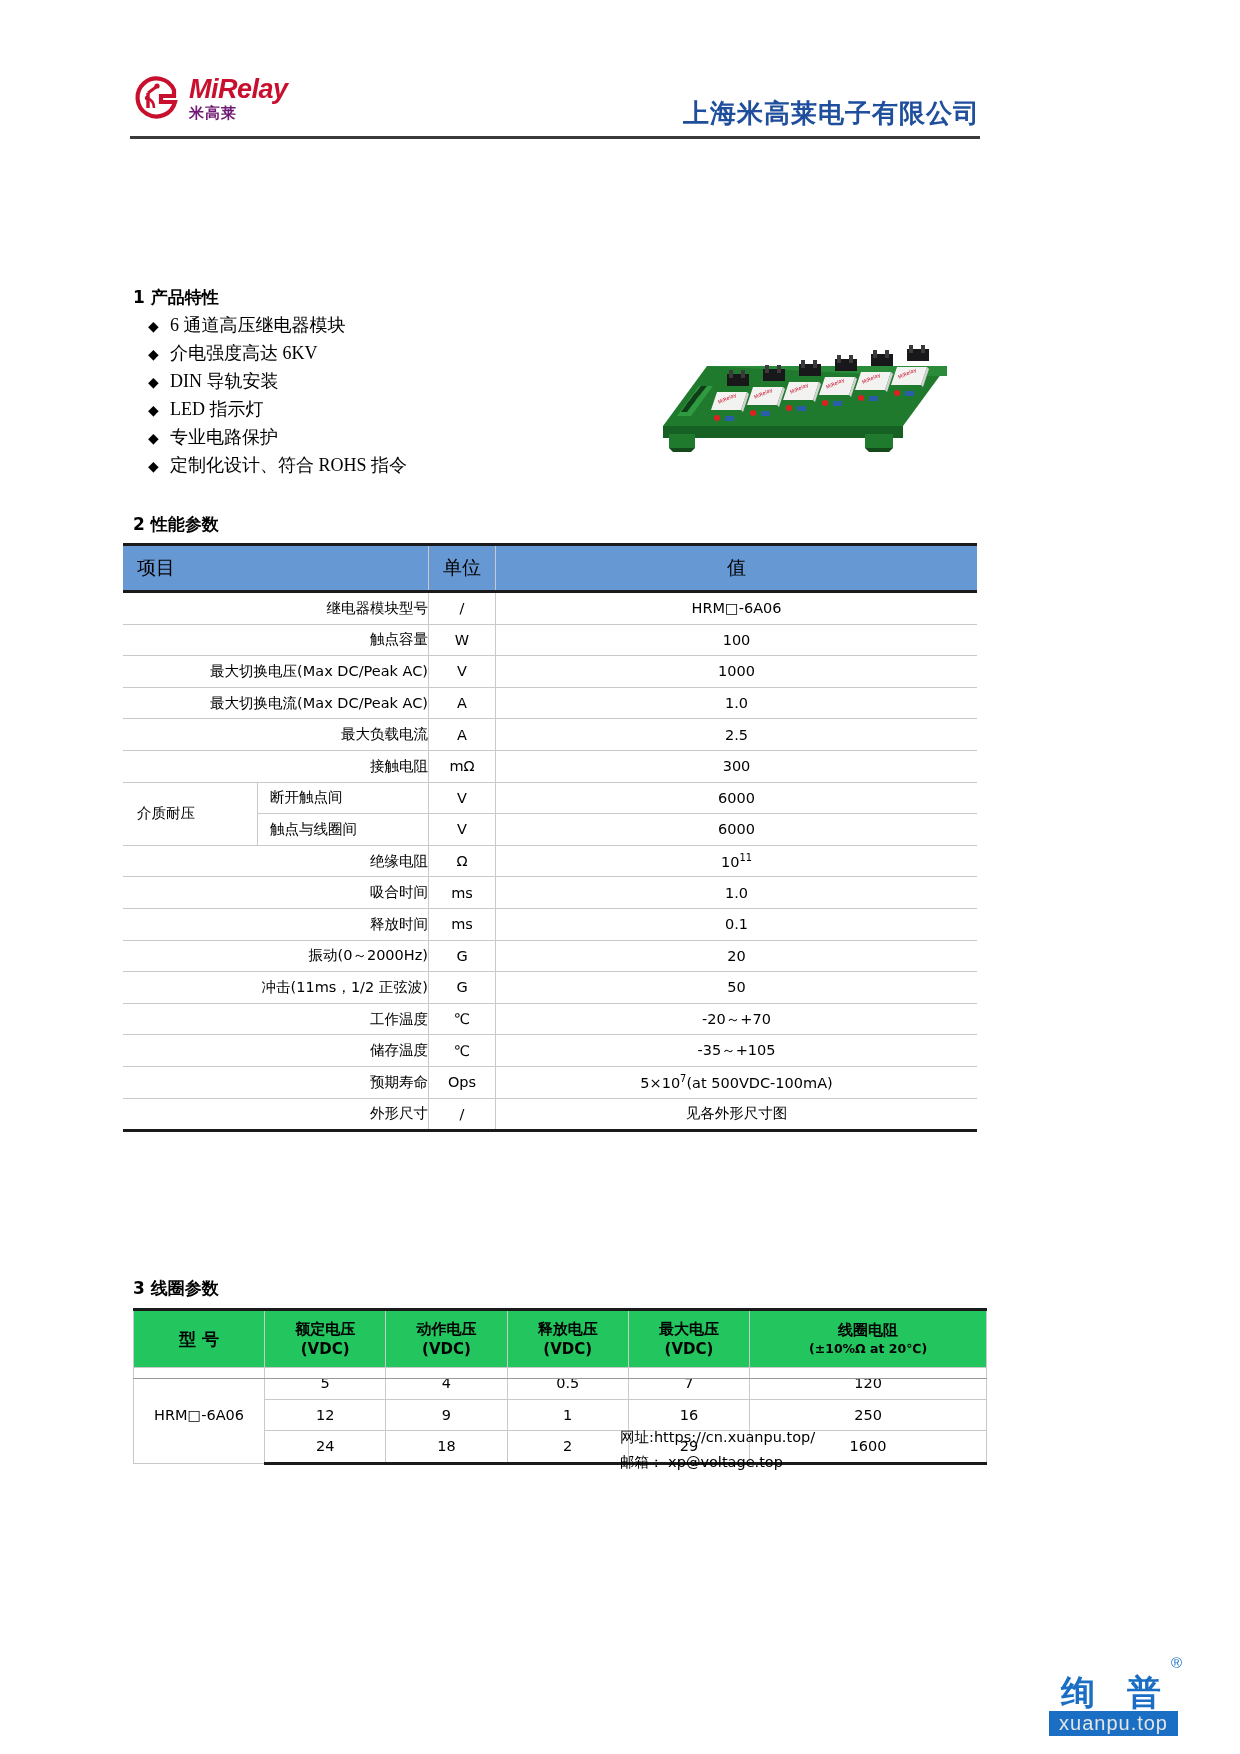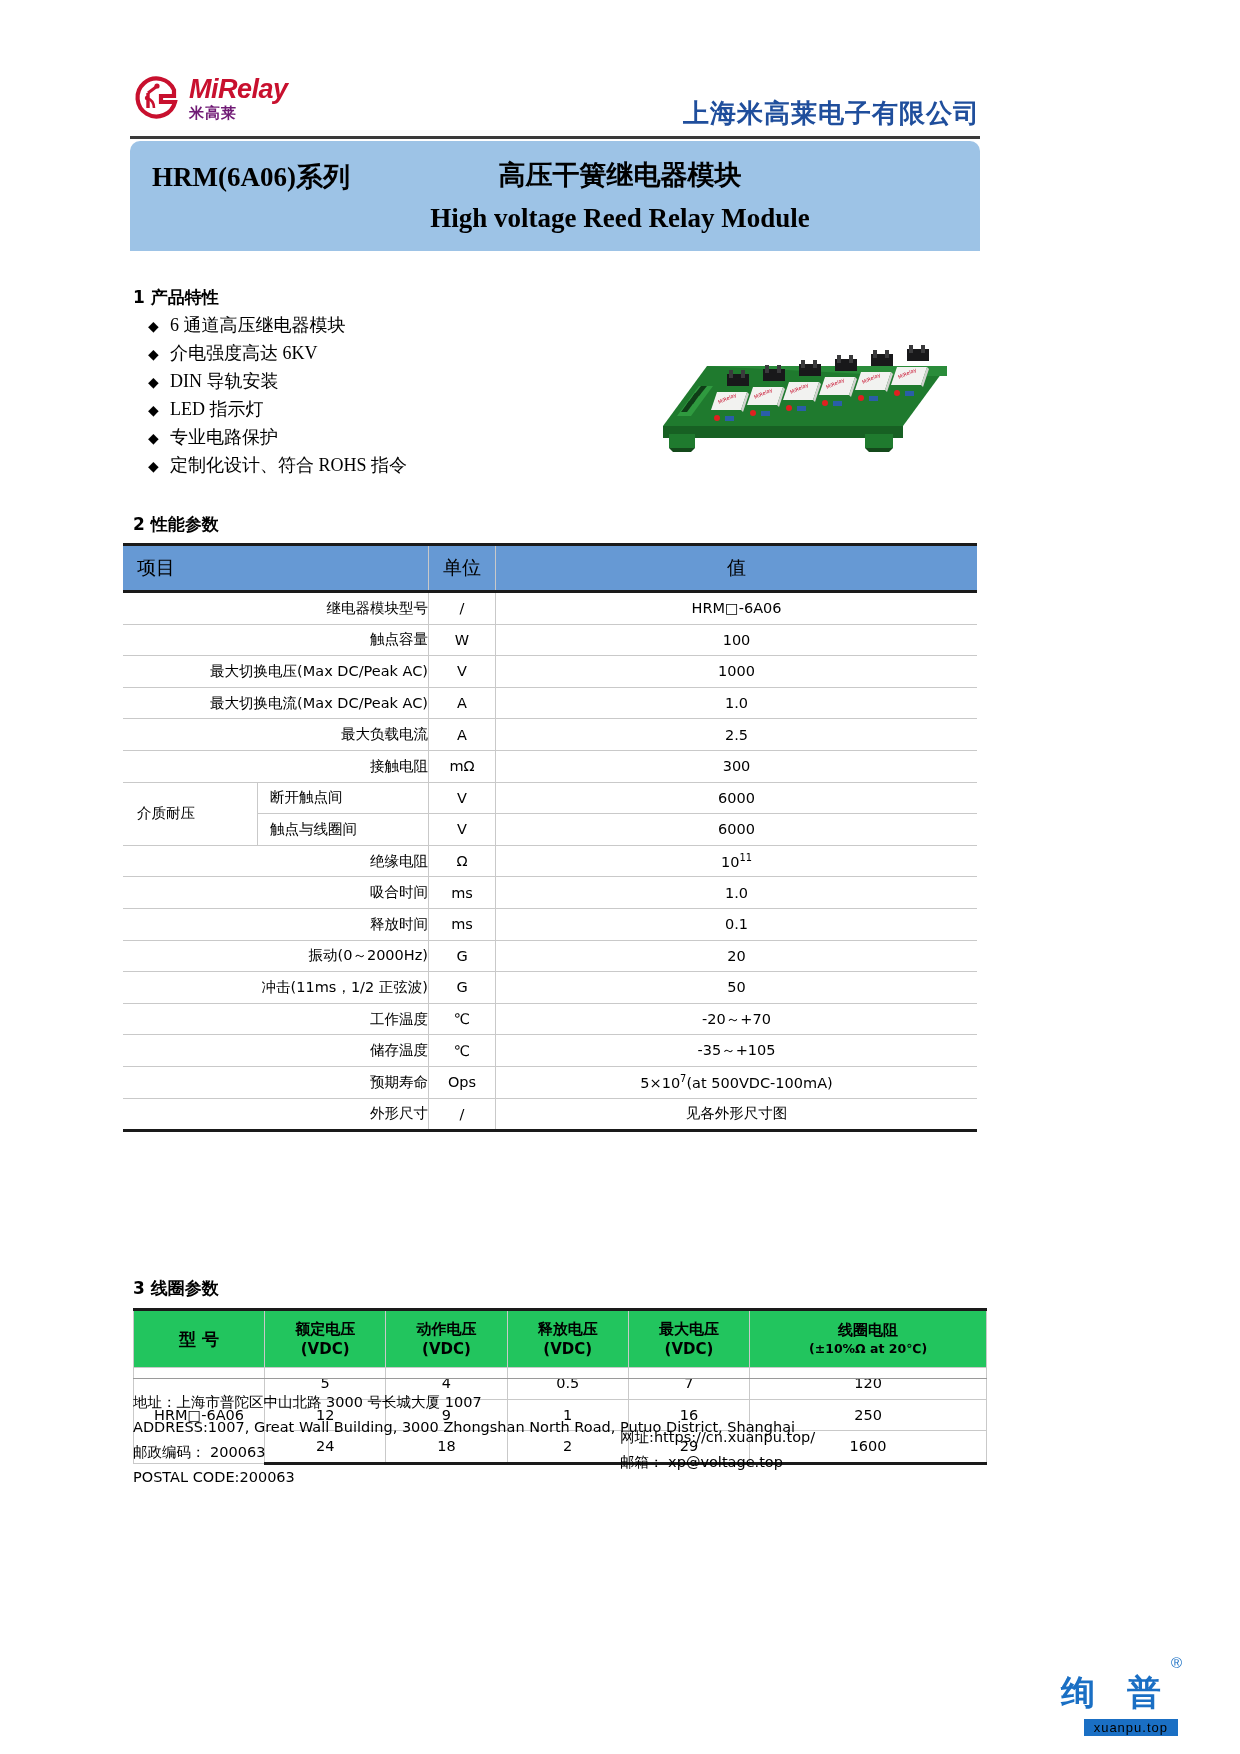--- a/index.html
+++ b/index.html
@@ -256,22 +256,22 @@
     margin-top: 20px;
   }
   .wm-reg {
     font-size: 15px;
     color: #1a6fc4;
     margin-top: 4px;
   }
   .wm-sub {
     position: absolute;
     right: 62px; bottom: 18px;
-    font-size: 13px;
-    color: #000000;
+    font-size: 20px;
+    color: #e5e5e5;
     background: #1a6fc4;
     padding: 1px 10px;
     letter-spacing: 1px;
     font-family: "Liberation Sans", sans-serif;
   }
 </style>
 </head>
 <body>
 
 <div class="page">
@@ -290,25 +290,20 @@
       </div>
       <div class="logo-text-block">
         <span class="logo-en">MiRelay</span>
         <span class="logo-cn">米高莱</span>
       </div>
     </div>
     <div class="company-name">上海米高莱电子有限公司</div>
   </div>
   <div class="header-rule"></div>
 
-  <div class="title-band">
-    <div class="title-series">HRM(6A06)系列</div>
-    <div class="title-cn">高压干簧继电器模块</div>
-    <div class="title-en">High voltage Reed Relay Module</div>
-  </div>
 
   <div class="sec-head" style="left:133px; top:286px;">1  产品特性</div>
 
   <div class="features">
     <div class="feature-row">
       <span class="feature-bullet">◆</span>
       <span>6 通道高压继电器模块</span>
     </div>
     <div class="feature-row">
       <span class="feature-bullet">◆</span>
@@ -571,26 +566,20 @@
         <td>18</td>
         <td>2</td>
         <td>29</td>
         <td>1600</td>
       </tr>
     </tbody>
   </table>
 
   <div class="footer-rule"></div>
 
-  <div class="footer">
-    <div>地址：上海市普陀区中山北路 3000 号长城大厦 1007</div>
-    <div>ADDRESS:1007, Great Wall Building, 3000 Zhongshan North Road, Putuo District, Shanghai</div>
-    <div>邮政编码： 200063</div>
-    <div>POSTAL CODE:200063</div>
-  </div>
 
   <div class="footer-right">
     <div>网址:https://cn.xuanpu.top/</div>
     <div>邮箱： xp@voltage.top</div>
   </div>
 
   <div class="watermark">
     <span class="wm-cn">绚 普</span>
     <span class="wm-reg">®</span>
   </div>

